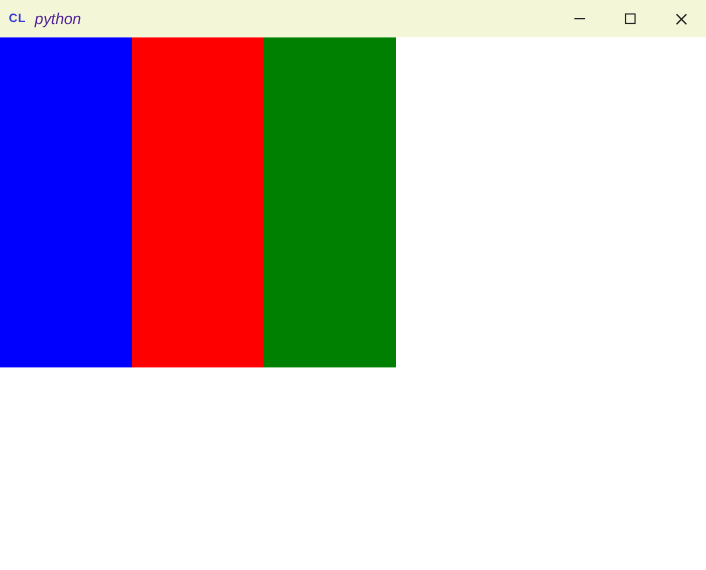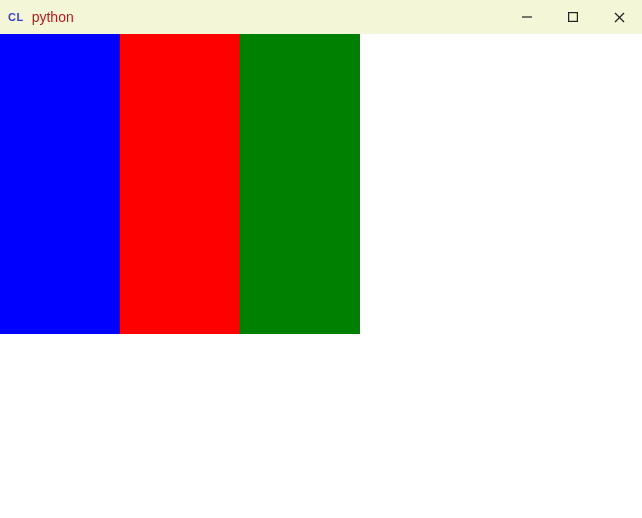--- a/index.html
+++ b/index.html
@@ -34,21 +34,22 @@
   }
   .app-icon {
     font-size: 11px;
     font-weight: 700;
     color: #3b3bd6;
     font-family: Arial, sans-serif;
     letter-spacing: 0.5px;
   }
   .title-text {
     font-size: 14px;
-    color: #b91c1c;
+    color: #4c1d95;
+    font-style: italic;
   }
   .window-controls {
     display: flex;
     height: 100%;
   }
   .win-btn {
     width: 46px;
     height: 100%;
     display: flex;
     align-items: center;

